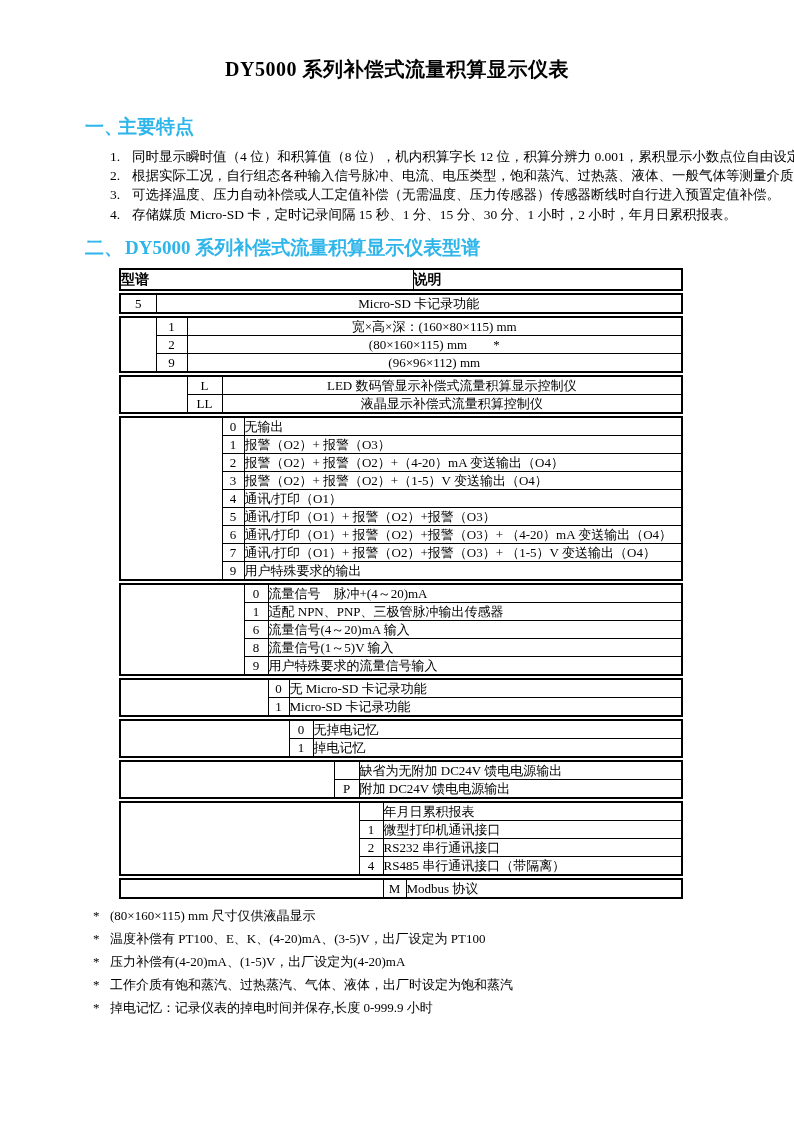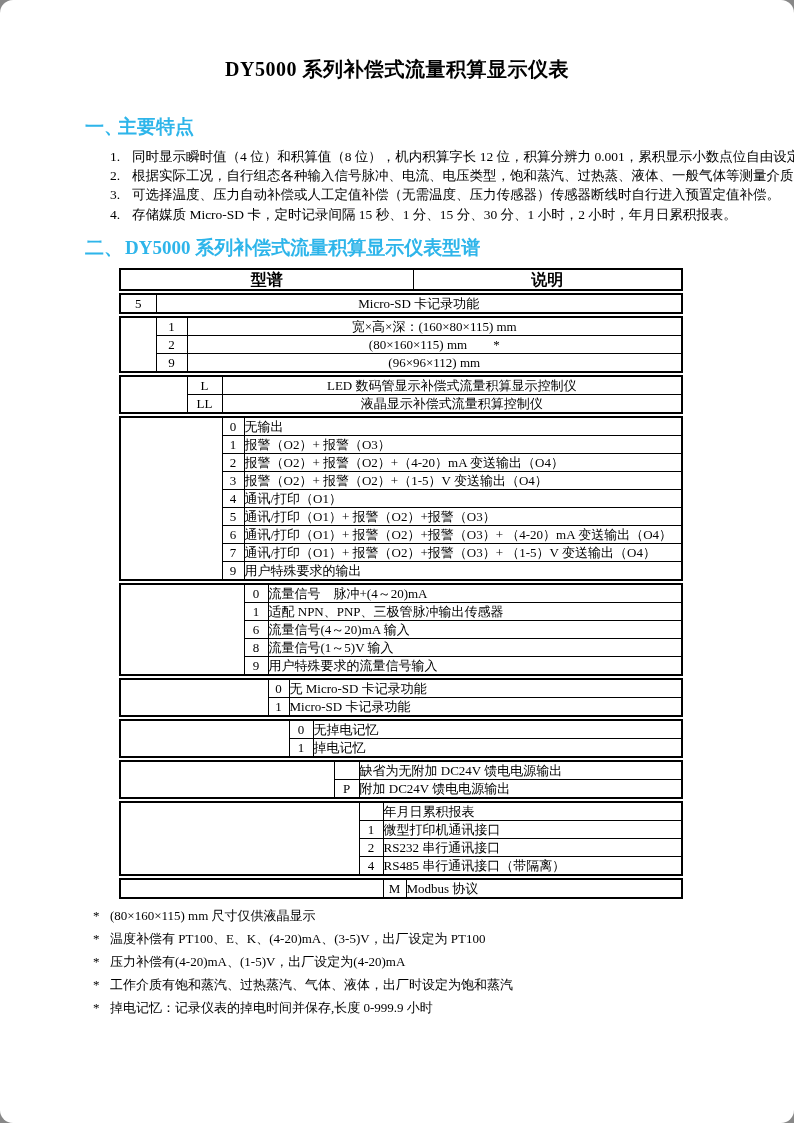--- a/index.html
+++ b/index.html
@@ -1,31 +1,31 @@
 <!DOCTYPE html>
 <html><head>
 <meta charset="utf-8">
 <style>
   html,body{margin:0;padding:0;background:#888;}
   .page{position:relative;width:794px;height:1123px;background:#ffffff;margin:0 auto;
-        font-family:"Liberation Serif","DejaVu Serif",serif;color:#000;overflow:hidden;border-radius:13px;}
+        font-family:"Liberation Serif","DejaVu Serif",serif;color:#000;overflow:hidden;}
   .doc-title{padding-top:56px;text-align:center;font-size:20px;font-weight:bold;letter-spacing:0.5px;}
   .sec-head{font-weight:bold;font-size:19px;color:#2eb5ea;white-space:nowrap;}
   .sec1{margin:31px 0 0 85px;}
   .sec1 .sec-num{display:inline-block;width:33px;}
   .sec2{margin:11px 6px 0 85px;}
   .sec2 .sec-num{margin-right:2px;}
   .feature-list{margin:7px 0 0 110px;font-size:13.5px;}
   .feat{display:flex;line-height:19.2px;white-space:nowrap;}
   .feat-num{width:22px;flex:none;}
   .tablewrap{margin:7px 0 0 119px;width:564px;}
   table.blk{border-collapse:collapse;table-layout:fixed;width:564px;margin-top:2px;border:2px solid #000;}
   .blk td{border:1px solid #000;height:17px;line-height:17px;font-size:13px;padding:0;
           overflow:hidden;white-space:nowrap;vertical-align:middle;}
-  .blk .hcell{font-weight:bold;text-align:center;height:19px;line-height:19px;font-size:16px;}
+  .blk .hcell{font-weight:bold;text-align:left;height:19px;line-height:19px;font-size:14px;}
   .blk .sp{border-right:1px solid #000;}
   .code{text-align:center;}
   .desc{padding:0 5px;}
   .c{text-align:center;}
   .footnotes{margin:10px 0 0 93px;font-size:13px;}
   .fn{display:flex;line-height:14px;margin-bottom:9px;white-space:nowrap;}
   .fn-mark{width:17px;flex:none;}
 </style>
 </head>
 <body>

